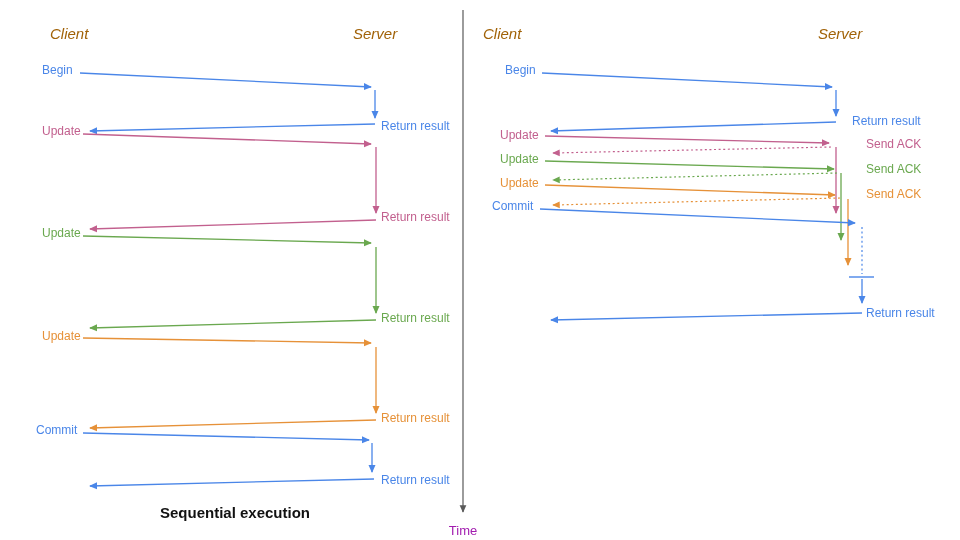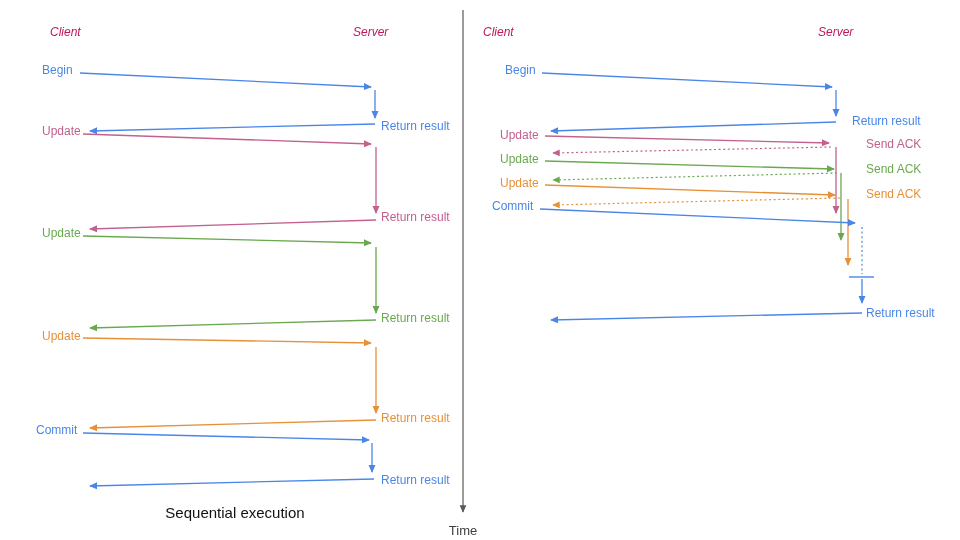--- a/index.html
+++ b/index.html
@@ -1,22 +1,22 @@
 <!DOCTYPE html>
 <html><head>
 <meta charset="utf-8">
 <style>
   html,body{margin:0;padding:0;background:#fff;}
   .stage{position:relative;width:960px;height:540px;background:#ffffff;overflow:hidden;
          font-family:"Liberation Sans",sans-serif;}
   .stage svg{position:absolute;left:0;top:0;}
   .lbl{position:absolute;font-size:12px;line-height:13px;white-space:nowrap;}
-  .role{position:absolute;font-size:12px;font-style:italic;color:#be185d;white-space:nowrap;}
-  .caption{position:absolute;font-size:15px;color:#111;text-align:center;width:300px;}
-  .time-lbl{position:absolute;font-size:13px;color:#404040;text-align:center;width:60px;}
+  .role{position:absolute;font-size:15px;font-style:italic;color:#a16207;white-space:nowrap;}
+  .caption{position:absolute;font-size:15px;color:#111;text-align:center;width:300px;font-weight:bold;}
+  .time-lbl{position:absolute;font-size:13px;color:#a21caf;text-align:center;width:60px;}
   .c-blue{color:#4a86e8;}
   .c-pink{color:#c2608e;}
   .c-green{color:#6aa84f;}
   .c-orange{color:#e69138;}
 </style>
 </head>
 <body>
 
 <div class="stage">
 

